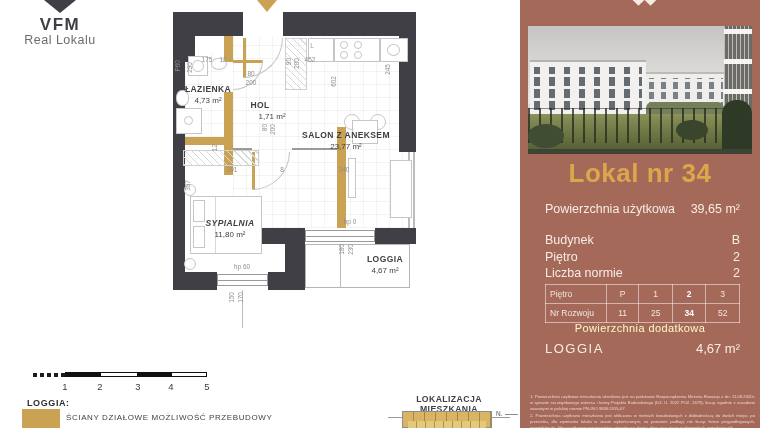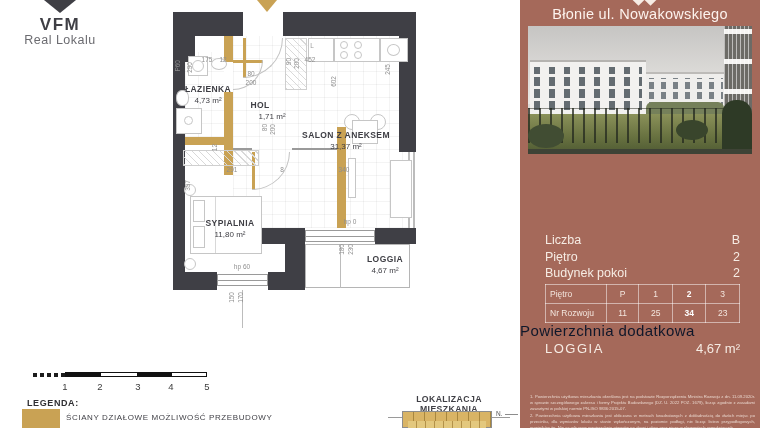--- a/index.html
+++ b/index.html
@@ -91,22 +91,22 @@
   .photo-band{position:absolute;left:0;top:123px;width:224px;height:5px;background:#3e4336;}
   .panel-title{position:absolute;left:0;top:158px;width:100%;text-align:center;
                font-size:26px;font-weight:bold;color:#dca64b;letter-spacing:.5px;}
   .spec-row{position:absolute;left:25px;right:20px;display:flex;justify-content:space-between;
             font-size:12.5px;color:#f6ece4;}
   .ftable{position:absolute;left:25px;top:284px;width:195px;border-collapse:collapse;
           font-size:8.5px;color:#f3e6de;}
   .ftable td{border:1px solid rgba(255,255,255,.5);height:16px;padding:1px 4px;text-align:center;}
   .ftable td.lbl{text-align:left;width:52px;}
   .ftable td.hl{font-weight:bold;color:#fff;}
-  .add-title{position:absolute;left:0;top:322px;width:100%;
-             font-size:15px;color:#0f172a;letter-spacing:.4px;}
+  .add-title{position:absolute;left:0;top:322px;width:100%;text-align:center;
+             font-size:11px;color:#fef9c3;letter-spacing:.4px;}
   .add-row{position:absolute;left:25px;right:20px;top:341px;display:flex;
            justify-content:space-between;font-size:13px;color:#f6ece4;}
   .add-row .l{letter-spacing:1.5px;}
   .footnotes{position:absolute;left:10px;right:5px;top:394px;font-size:4.2px;line-height:1.45;
              color:rgba(250,240,233,.8);text-align:justify;}
   .footnotes p{margin:0 0 1px 0;}
 </style>
 </head>
 <body>
 
@@ -191,22 +191,22 @@
   <div class="furn" style="left:211px;top:58px;width:16px;height:12px;border-radius:50%;"></div>
   <div class="furn" style="left:176px;top:90px;width:13px;height:16px;border-radius:45%;"></div>
   <div class="furn" style="left:176px;top:108px;width:26px;height:26px;"></div>
   <div class="furn circ" style="left:184px;top:116px;width:9px;height:9px;"></div>
 
   <div class="roomname" style="left:178px;top:84px;width:60px;">ŁAZIENKA</div>
   <div class="roomarea" style="left:178px;top:96px;width:60px;">4,73 m²</div>
   <div class="roomname" style="left:230px;top:100px;width:60px;">HOL</div>
   <div class="roomarea" style="left:242px;top:112px;width:60px;">1,71 m²</div>
   <div class="roomname" style="left:296px;top:130px;width:100px;">SALON Z ANEKSEM</div>
-  <div class="roomarea" style="left:296px;top:142px;width:100px;">31,37 m²</div>
-  <div class="roomname" style="left:198px;top:218px;width:64px;">SYPIALNIA</div>
+  <div class="roomarea" style="left:296px;top:142px;width:100px;">23,77 m²</div>
+  <div class="roomname" style="left:198px;top:218px;width:64px;font-style:italic;">SYPIALNIA</div>
   <div class="roomarea" style="left:198px;top:230px;width:64px;">11,80 m²</div>
   <div class="roomname" style="left:355px;top:254px;width:60px;">LOGGIA</div>
   <div class="roomarea" style="left:355px;top:266px;width:60px;">4,67 m²</div>
 
   <div class="dim" style="left:193px;top:56px;width:28px;">175</div>
   <div class="dim" style="left:216px;top:56px;width:14px;">12</div>
   <div class="dim" style="left:296px;top:56px;width:28px;">452</div>
   <div class="dimv" style="left:384px;top:64px;">245</div>
   <div class="dimv" style="left:330px;top:76px;">602</div>
   <div class="dimv" style="left:285px;top:58px;">90</div>
@@ -240,85 +240,89 @@
   <span class="sbar black" style="left:65px;width:35px;"></span>
   <span class="sbar white" style="left:100px;width:38px;"></span>
   <span class="sbar black" style="left:138px;width:33px;"></span>
   <span class="sbar white" style="left:171px;width:36px;"></span>
   <span class="snum" style="left:60px;">1</span>
   <span class="snum" style="left:95px;">2</span>
   <span class="snum" style="left:133px;">3</span>
   <span class="snum" style="left:166px;">4</span>
   <span class="snum" style="left:202px;">5</span>
 </div>
-<div class="legend-title">LEGENDA:</div>
+<div class="legend-title">LOGGIA:</div>
 <div class="legend-swatch"></div>
 <div class="legend-item">ŚCIANY DZIAŁOWE MOŻLIWOŚĆ PRZEBUDOWY</div>
 
 <div class="loc-title">LOKALIZACJA MIESZKANIA</div>
 <div class="loc-map">
     <i></i>
   </div>
 <div class="loc-north">N.</div>
 <div class="loc-north-line"></div>
 
 <div class="panel">
   <div class="panel-mark">
     <i style="left:114px;"></i>
     <i style="left:126px;"></i>
   </div>
-  <div class="panel-project">Błonie ul. Nowakowskiego</div>
 
   <div class="photo">
     <div class="sky"></div>
     <div class="bldg bldg-left">
         <i></i>
       </div>
     <div class="bldg bldg-mid">
         <i></i>
       </div>
     <div class="treeline"></div>
     <div class="lawn"></div>
     <div class="fence"></div>
     <div class="bush1"></div>
     <div class="bush2"></div>
     <div class="bldg bldg-right"></div>
     <div class="tree"></div>
     <div class="photo-band"></div>
   </div>
 
-
+  <div class="panel-title">Lokal nr 34</div>
+
+  <div class="spec-row" style="top:202px;">
+    <span>Powierzchnia użytkowa</span>
+    <span>39,65 m²</span>
+  </div>
   <div class="spec-row" style="top:233px;">
-    <span>Liczba</span>
+    <span>Budynek</span>
     <span>B</span>
   </div>
   <div class="spec-row" style="top:250px;">
     <span>Piętro</span>
     <span>2</span>
   </div>
   <div class="spec-row" style="top:266px;">
-    <span>Budynek pokoi</span>
+    <span>Liczba normie</span>
     <span>2</span>
   </div>
 
   <table class="ftable">
     <tbody>
         <tr>
       <td class="lbl">Piętro</td>
       <td>P</td>
       <td>1</td>
       <td class="hl">2</td>
       <td>3</td>
     </tr>
     <tr>
       <td class="lbl">Nr Rozwoju</td>
       <td>11</td>
       <td>25</td>
       <td class="hl">34</td>
-      <td>23</td>
+      <td>52</td>
     </tr>
   </tbody>
     </table>
 
   <div class="add-title">Powierzchnia dodatkowa</div>
   <div class="add-row">
     <span class="l">LOGGIA</span>
     <span>4,67 m²</span>
   </div>
 

